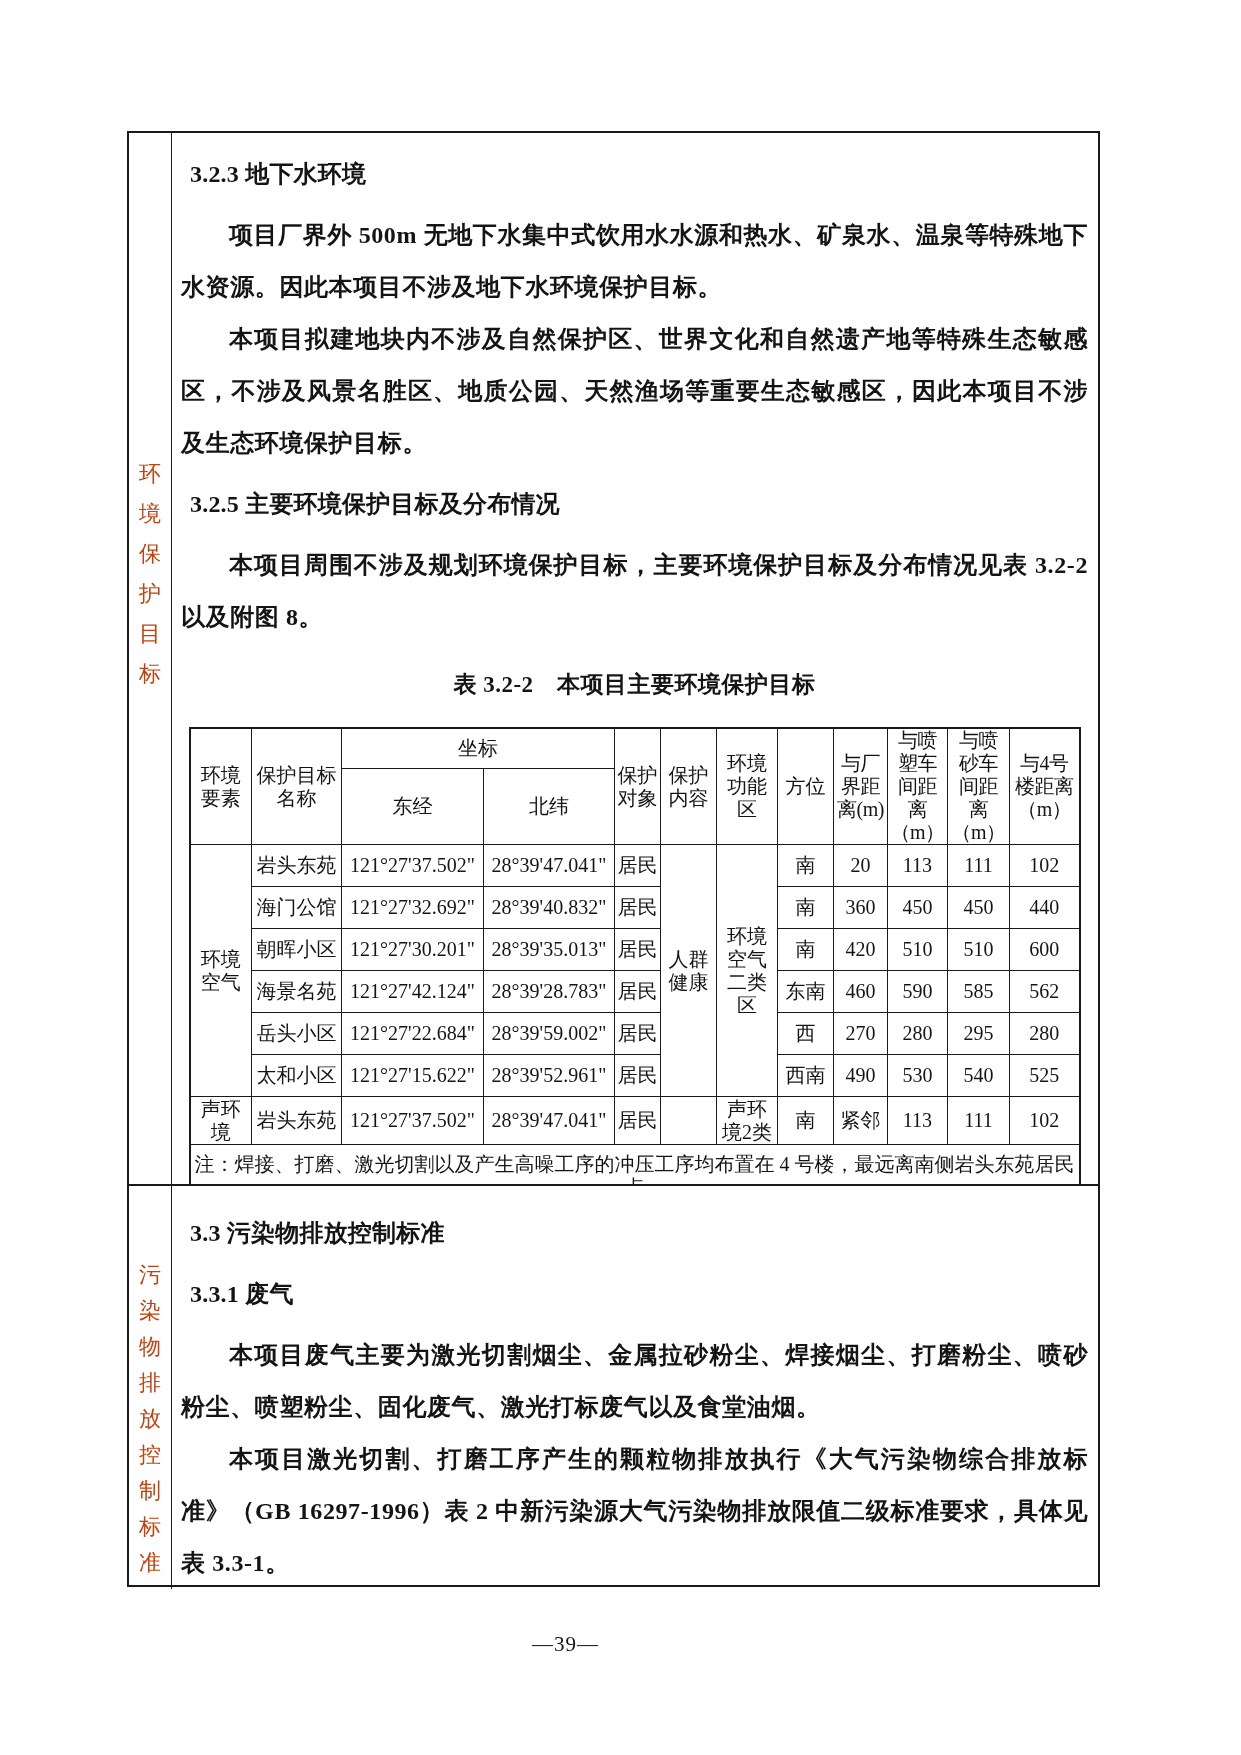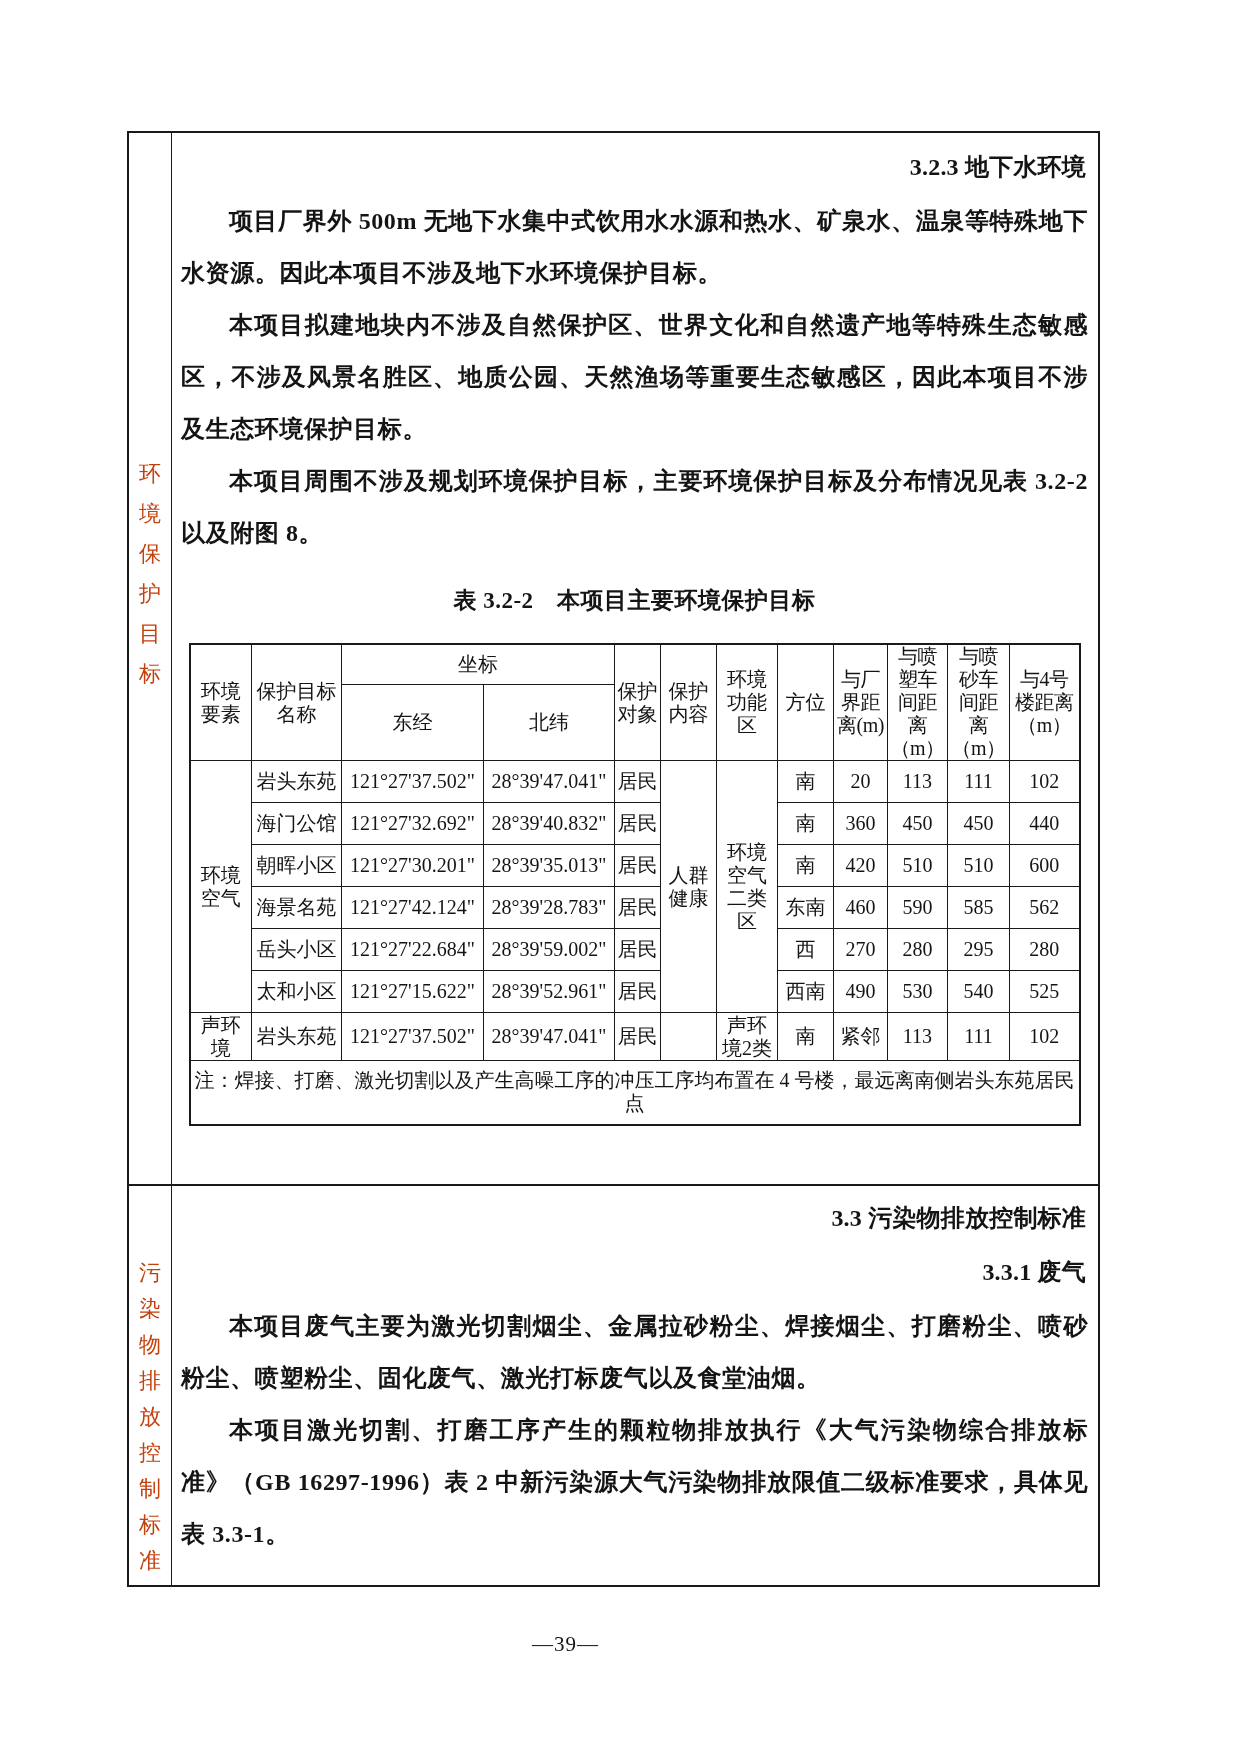--- a/index.html
+++ b/index.html
@@ -31,24 +31,24 @@
   .v-label{
     width:24px;word-break:break-all;text-align:center;
     font-size:22px;color:#c2410c;
   }
   .row1 .v-label{line-height:40px;margin-bottom:170px;}
   .row2 .v-label{line-height:36px;margin-top:62px;}
   .content-cell{
     flex:1;box-sizing:border-box;overflow:hidden;
     padding:6px 10px 0 9px;
   }
-  .row2 .content-cell{padding-top:4px;}
+  .row2 .content-cell{padding-top:12px;}
   .sec-h{
-    margin:2px;font-size:24px;font-weight:bold;line-height:52px;
-    letter-spacing:0.2px;white-space:nowrap;text-align:right;
+    margin:9px;font-size:24px;font-weight:bold;line-height:52px;
+    letter-spacing:0.2px;white-space:nowrap;
   }
   .body-p{
     margin:0;font-size:24px;line-height:52px;
     text-align:justify;text-indent:2em;letter-spacing:0.6px;font-weight:bold;
   }
   .tbl-title{
     margin:16px;font-size:23px;font-weight:bold;line-height:52px;
     text-align:center;letter-spacing:0.5px;
   }
   table.env{
@@ -90,20 +90,21 @@
       <div class="side-cell">
         <div class="v-label">环境保护目标</div>
       </div>
       <div class="content-cell">
 
         <h3 class="sec-h">3.2.3 地下水环境</h3>
         <p class="body-p">项目厂界外 500m 无地下水集中式饮用水水源和热水、矿泉水、温泉等特殊地下水资源。因此本项目不涉及地下水环境保护目标。</p>
 
         <p class="body-p">本项目拟建地块内不涉及自然保护区、世界文化和自然遗产地等特殊生态敏感区，不涉及风景名胜区、地质公园、天然渔场等重要生态敏感区，因此本项目不涉及生态环境保护目标。</p>
 
+        <h3 class="sec-h">3.2.5 主要环境保护目标及分布情况</h3>
         <p class="body-p">本项目周围不涉及规划环境保护目标，主要环境保护目标及分布情况见表 3.2-2 以及附图 8。</p>
 
         <p class="tbl-title">表 3.2-2　本项目主要环境保护目标</p>
 
         <table class="env">
           <colgroup>
             <col style="width:62px">
               <col style="width:90px">
               <col style="width:142px">
             <col style="width:131px">

